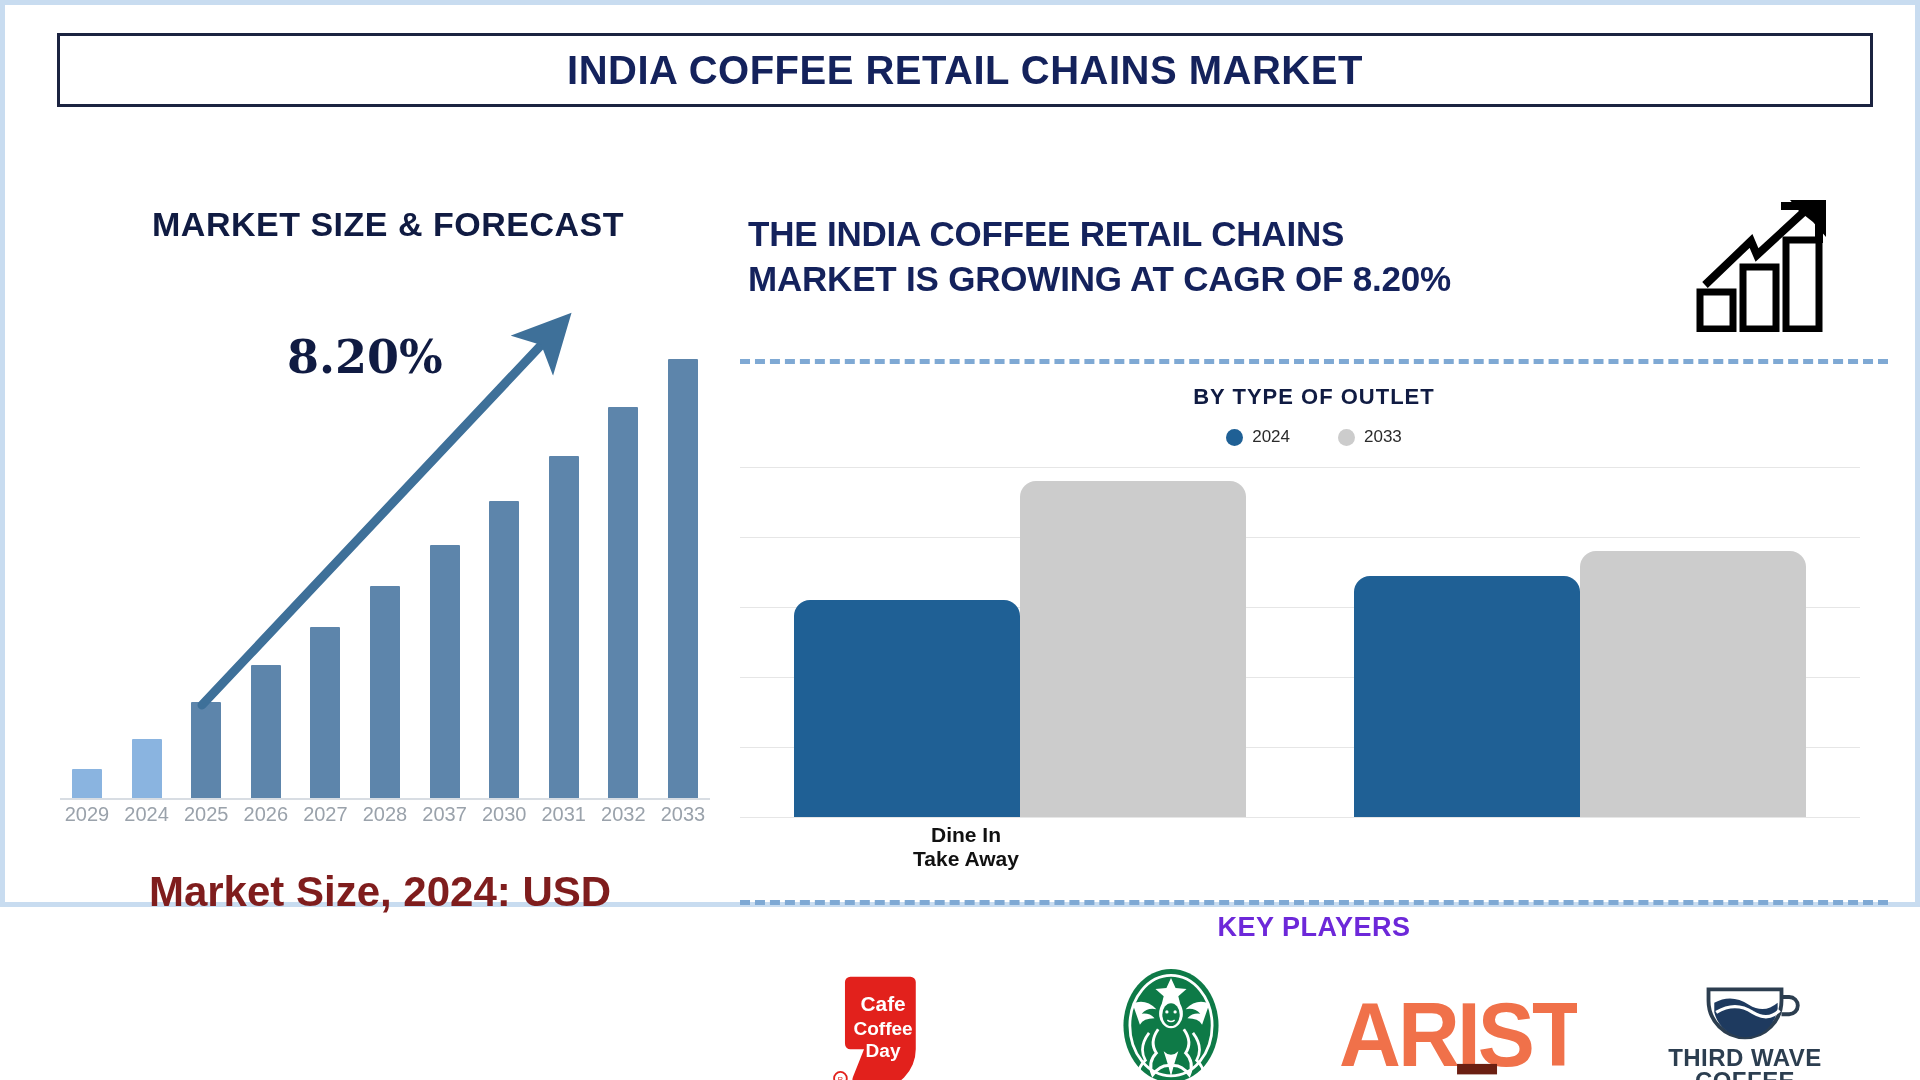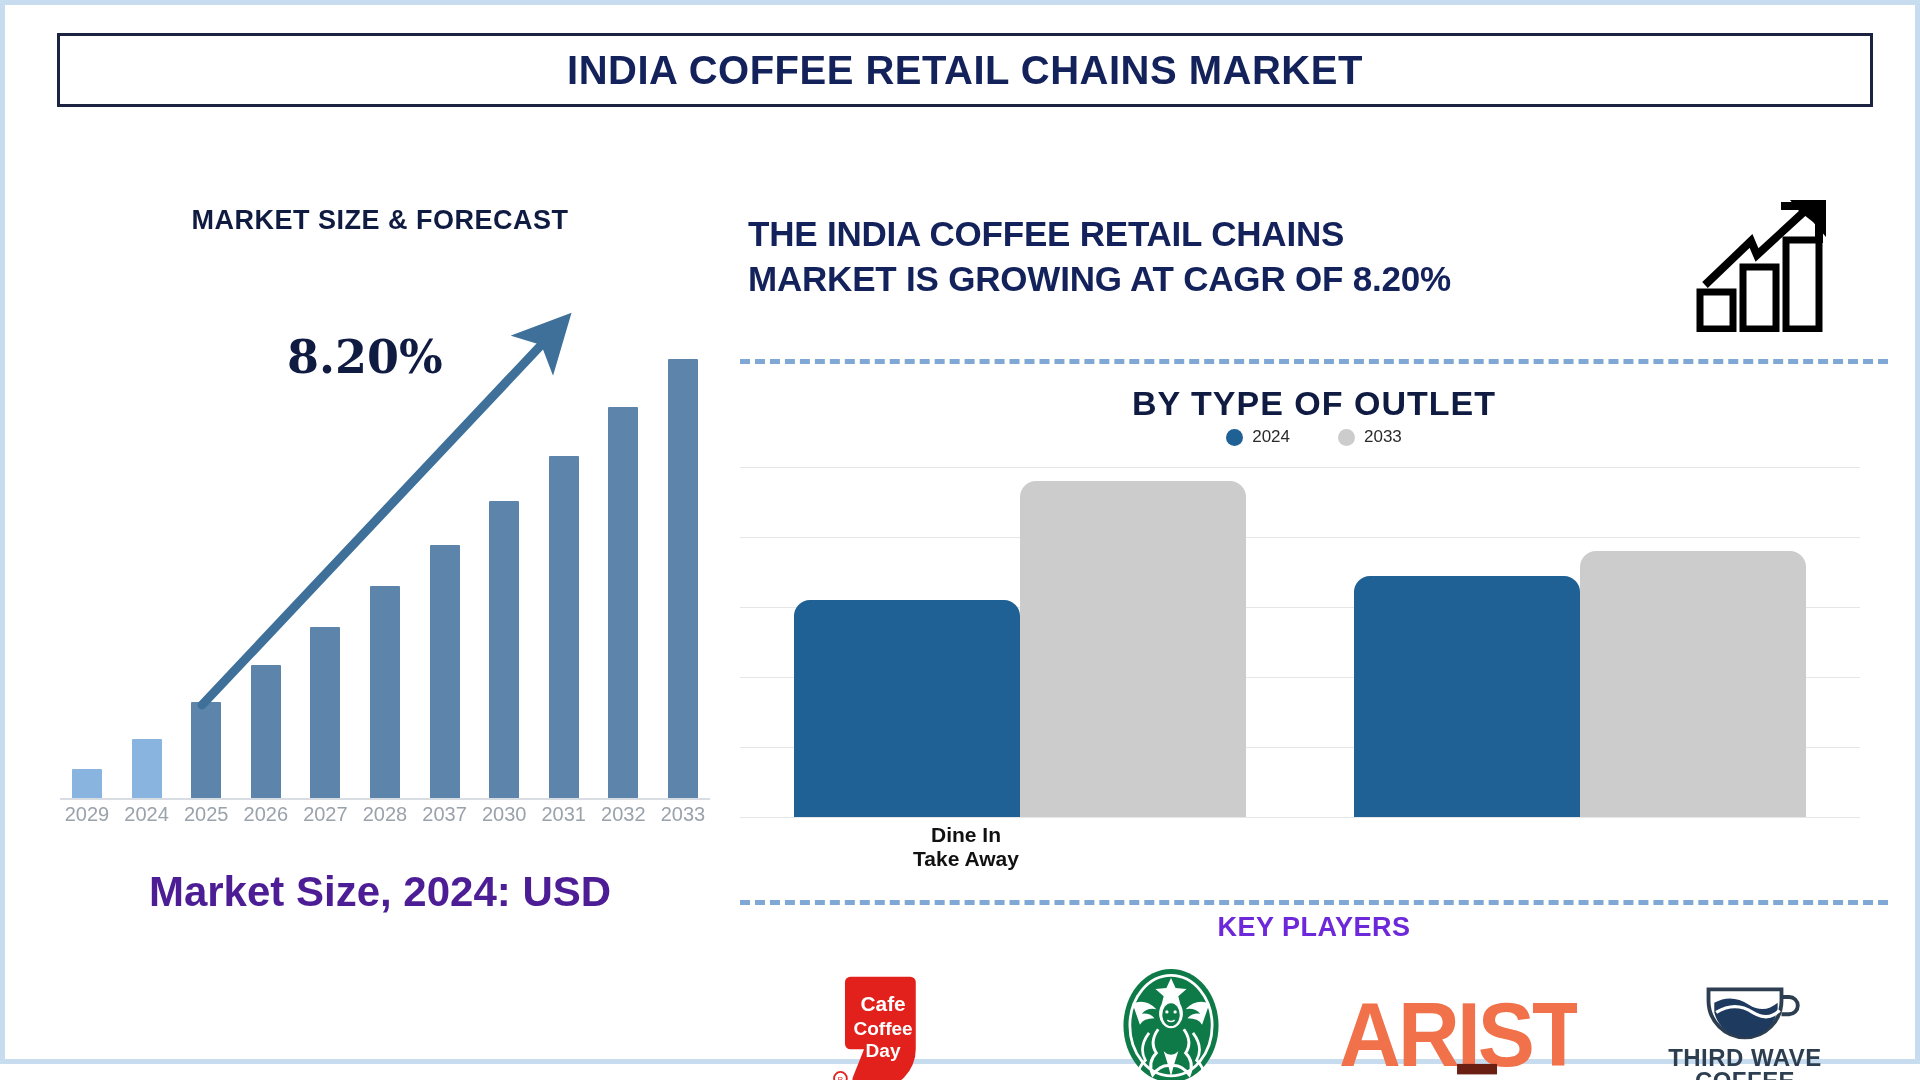--- a/index.html
+++ b/index.html
@@ -10,21 +10,21 @@
   body {
     width: 1920px;
     height: 1080px;
     font-family: "Liberation Sans", sans-serif;
     overflow: hidden;
   }
 
   #page {
     position: relative;
     width: 1920px;
-    height: 1064px;
+    height: 907px;
     background: #ffffff;
     box-sizing: border-box;
     border: 5px solid #c8dcf0;
   }
 
   
   .title-box {
     position: absolute;
     left: 52px;
     top: 28px;
@@ -48,25 +48,25 @@
   
   .left-panel {
     position: absolute;
     left: 20px;
     top: 170px;
     width: 710px;
     height: 880px;
   }
   .left-heading {
     position: absolute;
-    left: 0;
+    left: 8px;
     top: 30px;
     width: 710px;
     text-align: center;
-    font-size: 27px;
+    font-size: 34px;
     font-weight: bold;
     color: #101b42;
     letter-spacing: 0.5px;
   }
   .cagr-left {
     position: absolute;
     left: 230px;
     top: 155px;
     font-size: 46px;
     font-weight: bold;
@@ -137,21 +137,21 @@
   }
 
   .market-size {
     position: absolute;
     left: 0;
     top: 690px;
     width: 710px;
     text-align: center;
     font-size: 42px;
     font-weight: bold;
-    color: #4c1d95;
+    color: #7f1d1d;
     line-height: 1.28;
     font-family: "Liberation Sans", sans-serif;
   }
 
   
   .right-panel {
     position: absolute;
     left: 735px;
     top: 182px;
     width: 1150px;
@@ -185,21 +185,21 @@
   }
   #divider-1 { top: 172px; }
   #divider-2 { top: 713px; }
 
   .outlet-heading {
     position: absolute;
     left: 0;
     top: 197px;
     width: 1148px;
     text-align: center;
-    font-size: 34px;
+    font-size: 22px;
     font-weight: bold;
     color: #101b42;
     letter-spacing: 1px;
   }
 
   .legend {
     position: absolute;
     left: 0;
     top: 240px;
     width: 1148px;

